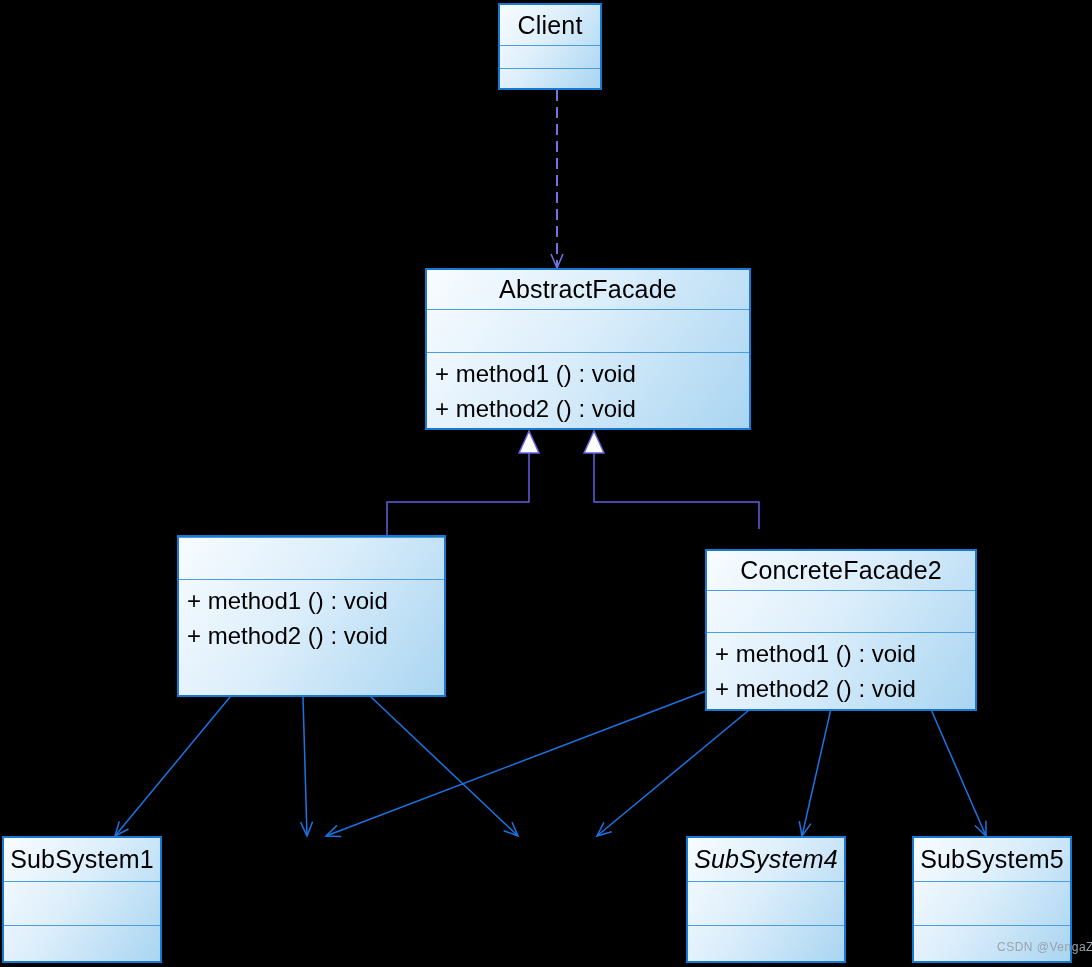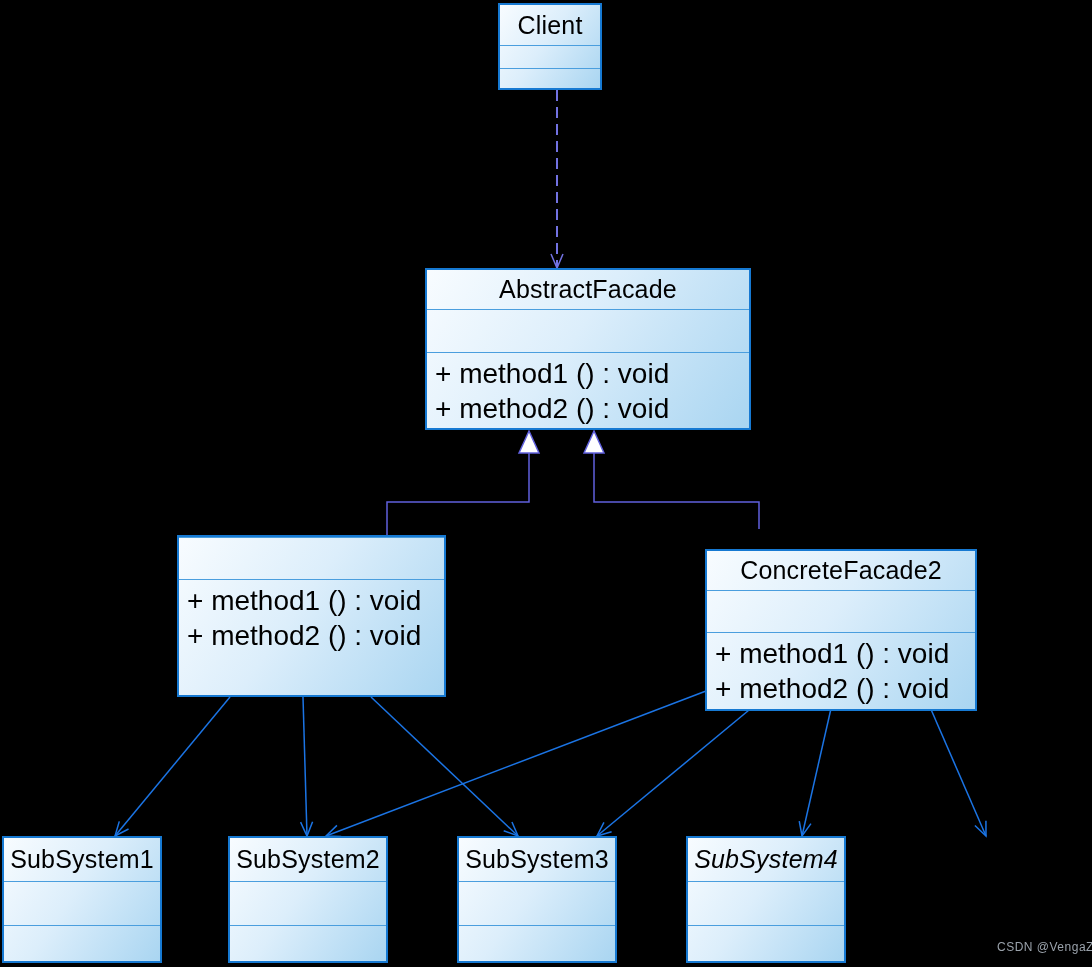--- a/index.html
+++ b/index.html
@@ -14,21 +14,21 @@
     background:linear-gradient(125deg,#f8fcff 0%,#dceefb 45%,#a9d5f1 100%);
     display:flex;flex-direction:column;
   }
   .c-title{
     flex:0 0 40px;display:flex;align-items:center;justify-content:center;
     font-size:25px;letter-spacing:0.2px;white-space:nowrap;overflow:hidden;text-align:right;
   }
   .c-attrs{border-top:1px solid #4a9ede;}
   .c-methods{
     flex:1 1 auto;border-top:1px solid #4a9ede;
-    font-size:28px;line-height:35px;padding:3px 0 0 8px;white-space:nowrap;overflow:hidden;
+    font-size:24px;line-height:35px;padding:3px 0 0 8px;white-space:nowrap;overflow:hidden;
   }
   
   #box-client{left:498px;top:3px;width:104px;height:87px;}
   #box-client .c-title{flex:0 0 40px;}
   #box-client .c-attrs{flex:0 0 22px;}
   #box-abstract-facade{left:425px;top:268px;width:326px;height:162px;}
   #box-abstract-facade .c-title{flex:0 0 39px;}
   #box-abstract-facade .c-attrs{flex:0 0 42px;}
   #box-concrete-facade1{left:177px;top:535px;width:269px;height:162px;}
   #box-concrete-facade1 .c-title{flex:0 0 39px;}
@@ -111,30 +111,25 @@
       <div>+ method1 () : void</div>
       <div>+ method2 () : void</div>
     </div>
   </div>
 
   <div class="uml-class subsystem" id="box-subsystem1">
     <div class="c-title">SubSystem1</div>
     <div class="c-attrs"></div>
     <div class="c-methods"></div>
   </div>
-  <div class="uml-class subsystem" id="box-subsystem2">
-    <div class="c-title">SubSystem2</div>
+  <div class="uml-class subsystem" id="box-subsystem4">
+    <div class="c-title">SubSystem4</div>
     <div class="c-attrs"></div>
     <div class="c-methods"></div>
   </div>
-  <div class="uml-class subsystem" id="box-subsystem3">
-    <div class="c-title">SubSystem3</div>
-    <div class="c-attrs"></div>
-    <div class="c-methods"></div>
-  </div>
-  <div class="uml-class subsystem" id="box-subsystem4">
-    <div class="c-title">SubSystem4</div>
+  <div class="uml-class subsystem" id="box-subsystem5">
+    <div class="c-title">SubSystem5</div>
     <div class="c-attrs"></div>
     <div class="c-methods"></div>
   </div>
 
   <div id="watermark">CSDN @VengaZ</div>
 </div>
 
 </body></html>

